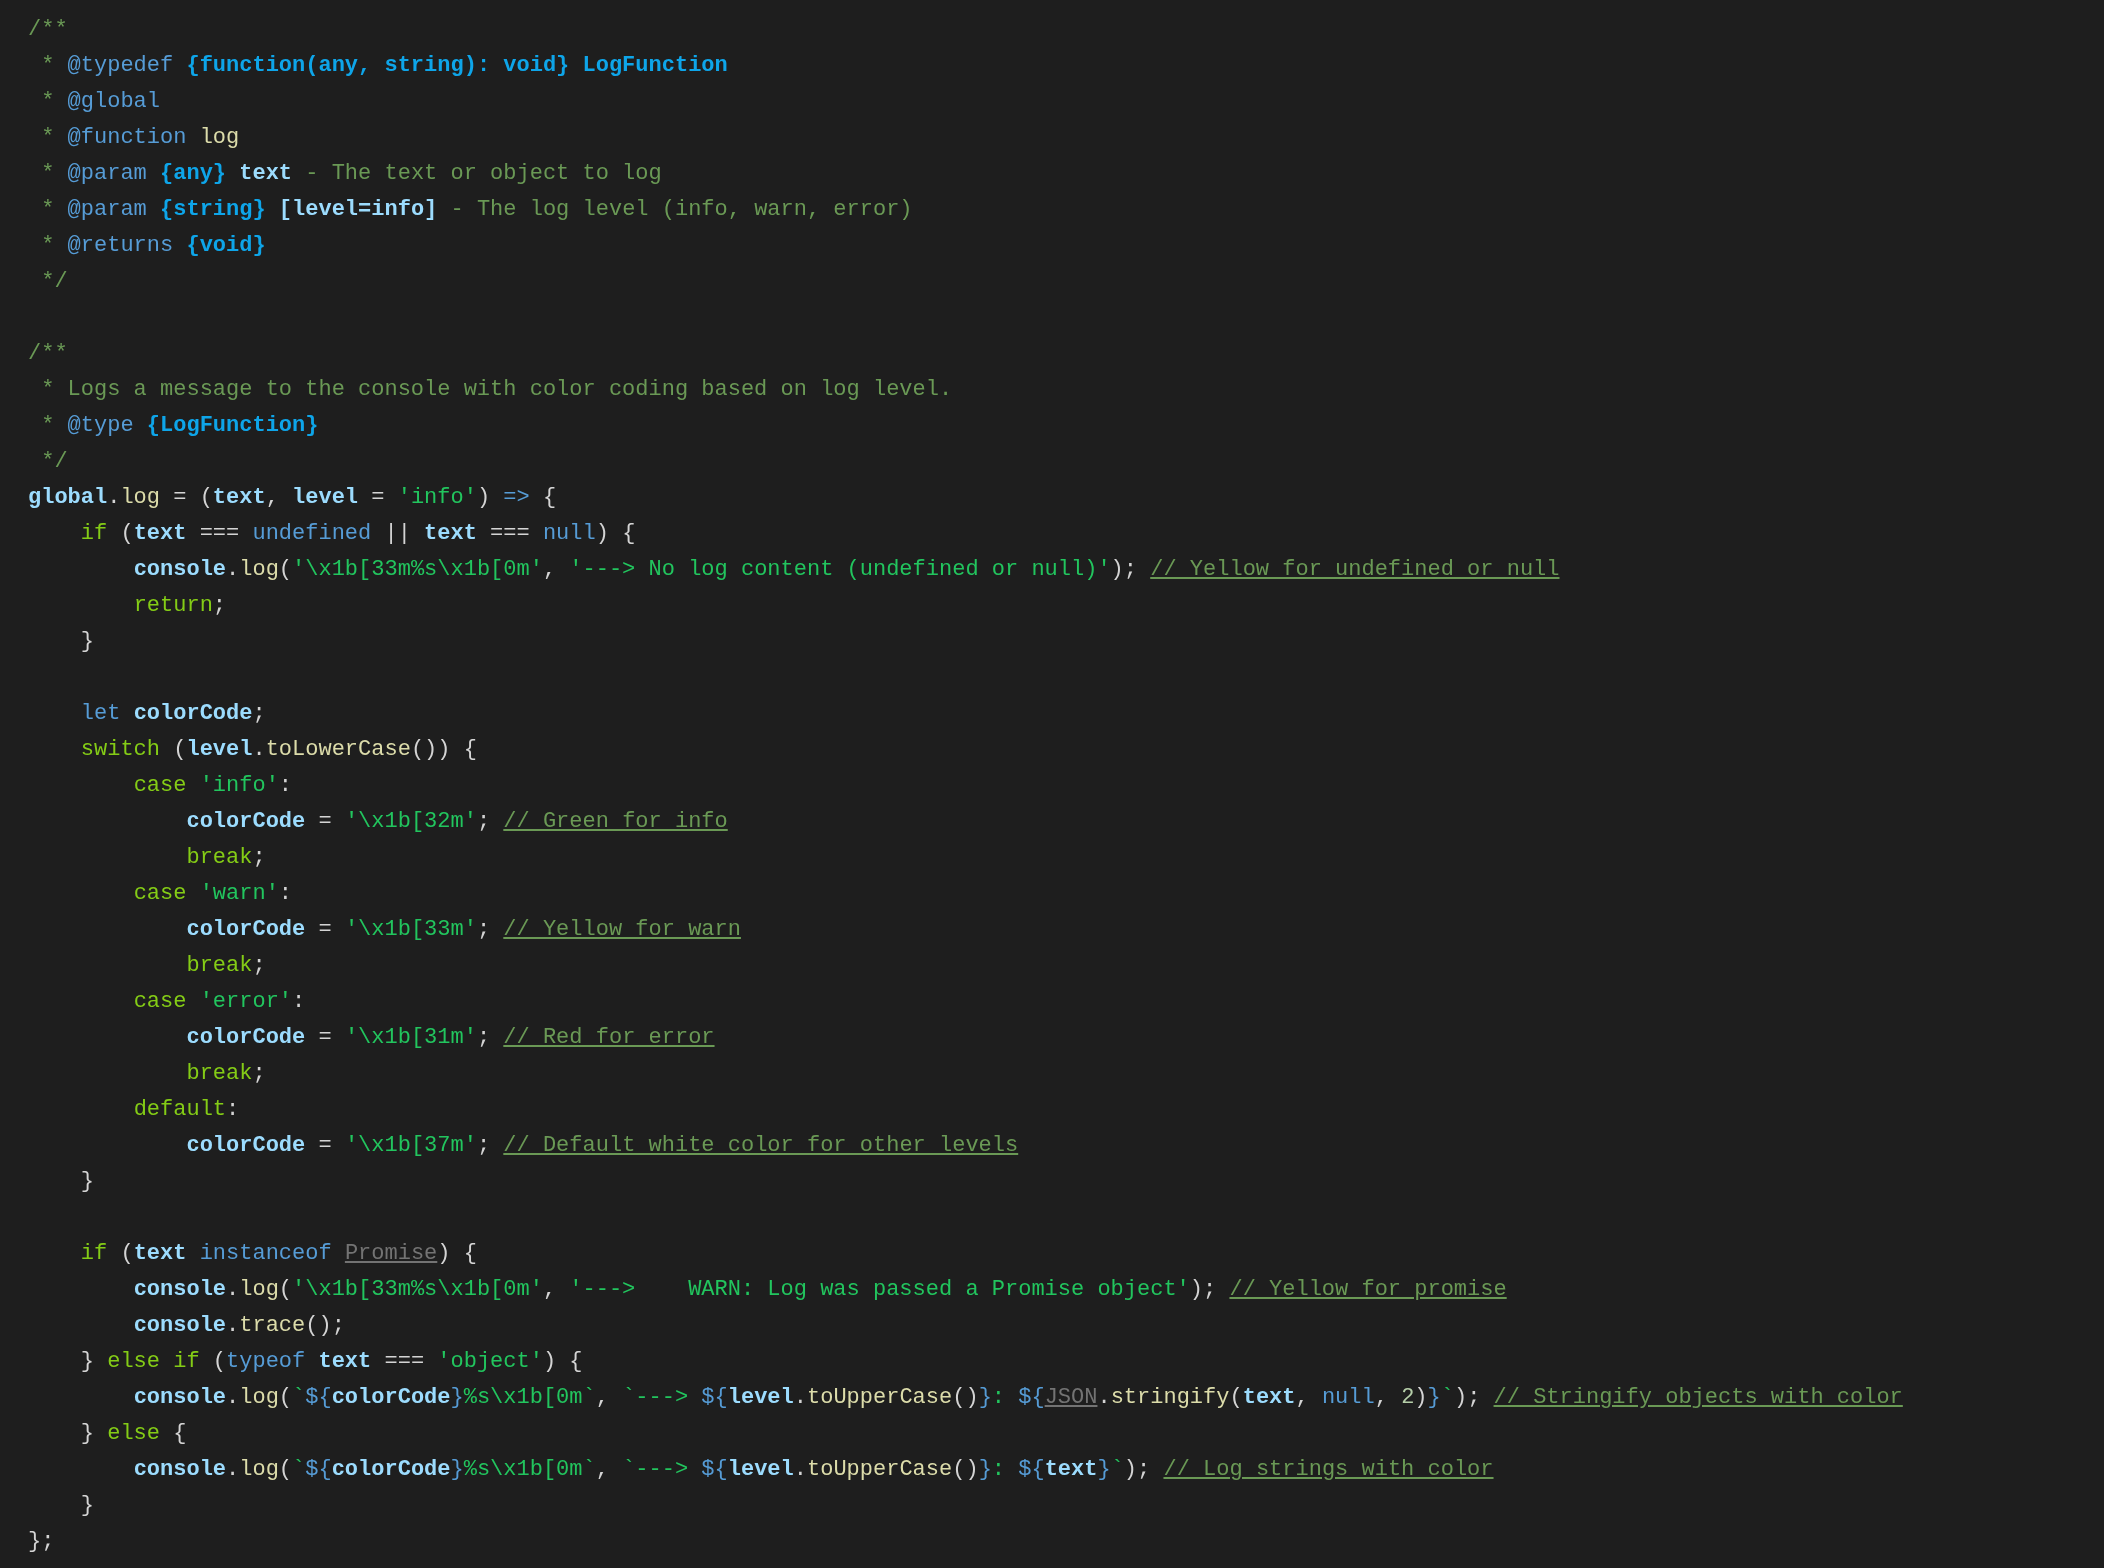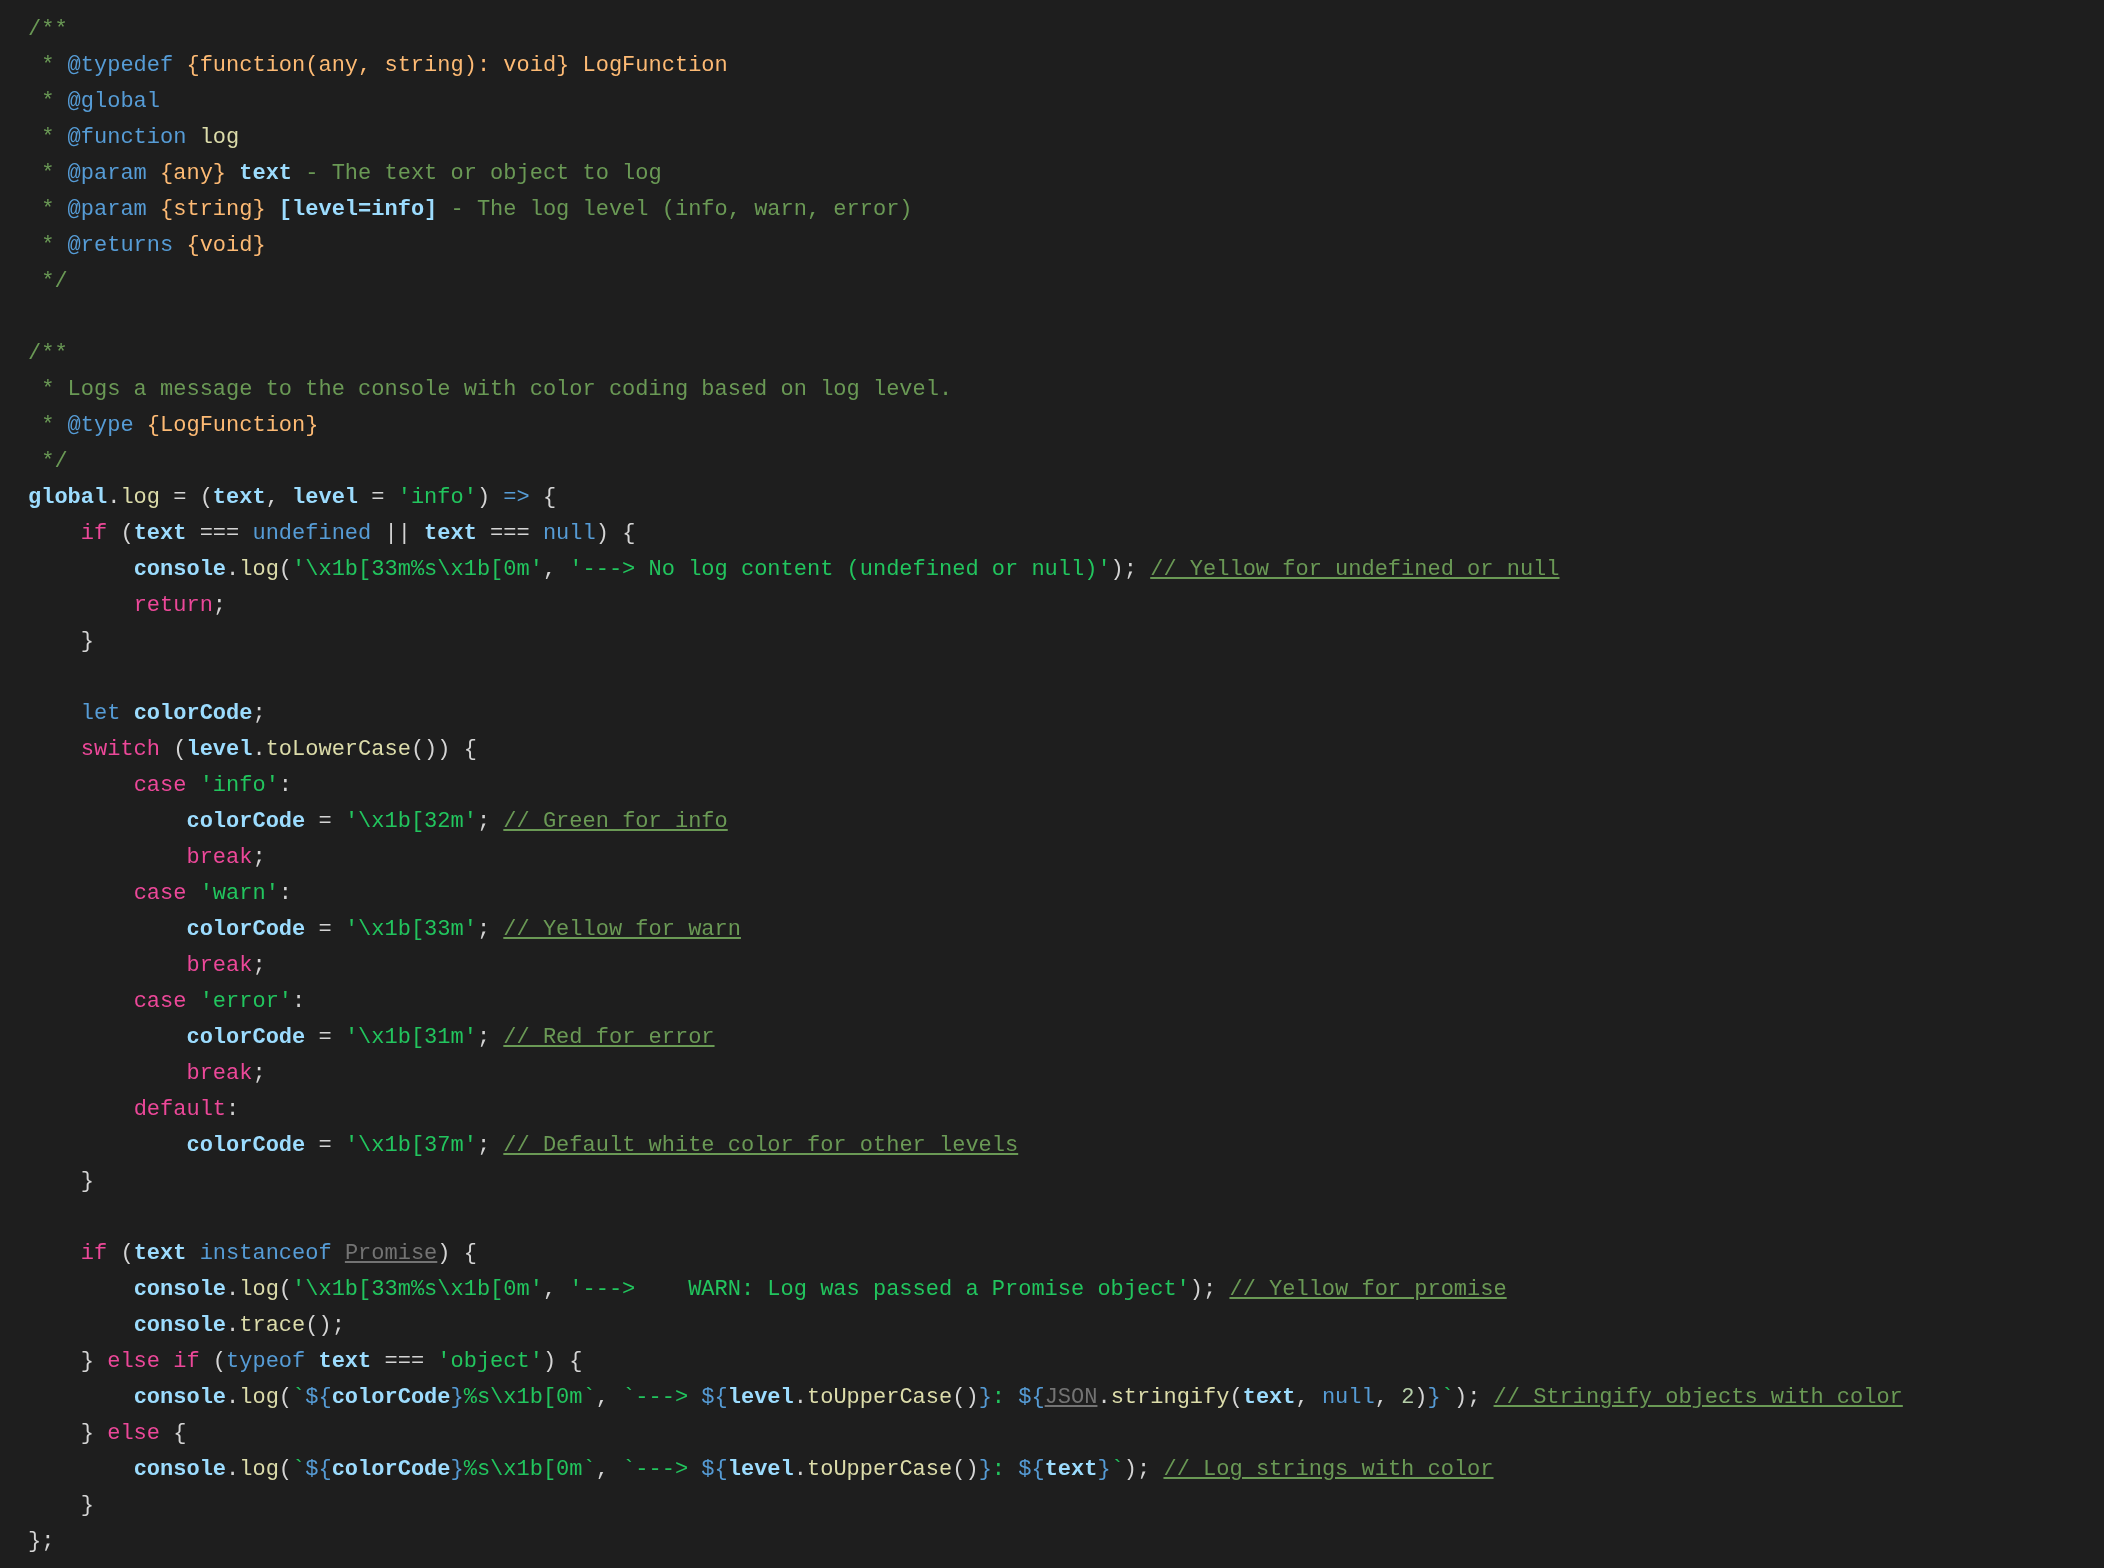--- a/index.html
+++ b/index.html
@@ -14,23 +14,23 @@
   }
   .editor {
     padding: 12px 28px;
     white-space: pre;
     color: #d4d4d4;
   }
   .line { display: block; min-height: 36px; }
   .c-comment  { color: #6a9955; text-decoration: underline; }
   .c-jsdoc    { color: #6a9955; }
   .c-jstag    { color: #569cd6; margin-top: 16px; }
-  .c-type     { color: #fdba74; }
+  .c-type     { color: #0ea5e9; font-weight: bold; }
   .c-keyword  { color: #569cd6; }
-  .c-ctrl     { color: #ec4899; text-align: right; }
+  .c-ctrl     { color: #84cc16; text-align: right; }
   .c-ident    { color: #9cdcfe; font-weight: bold; }
   .c-func     { color: #dcdcaa; text-align: center; }
   .c-string   { color: #22c55e; }
   .c-const    { color: #569cd6; }
   .c-num      { color: #b5cea8; }
   .c-punc     { color: #d4d4d4; }
   .c-op       { color: #d4d4d4; }
   .c-obj      { color: #737373; text-decoration: underline; }
 </style>
 </head>

